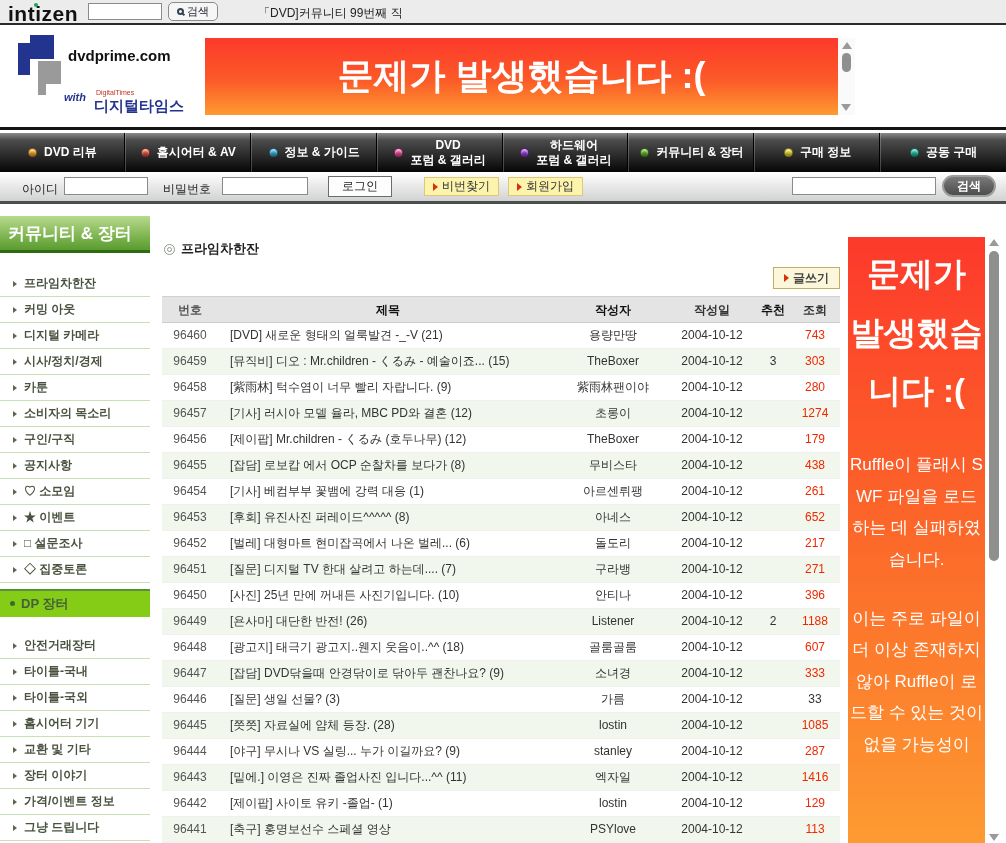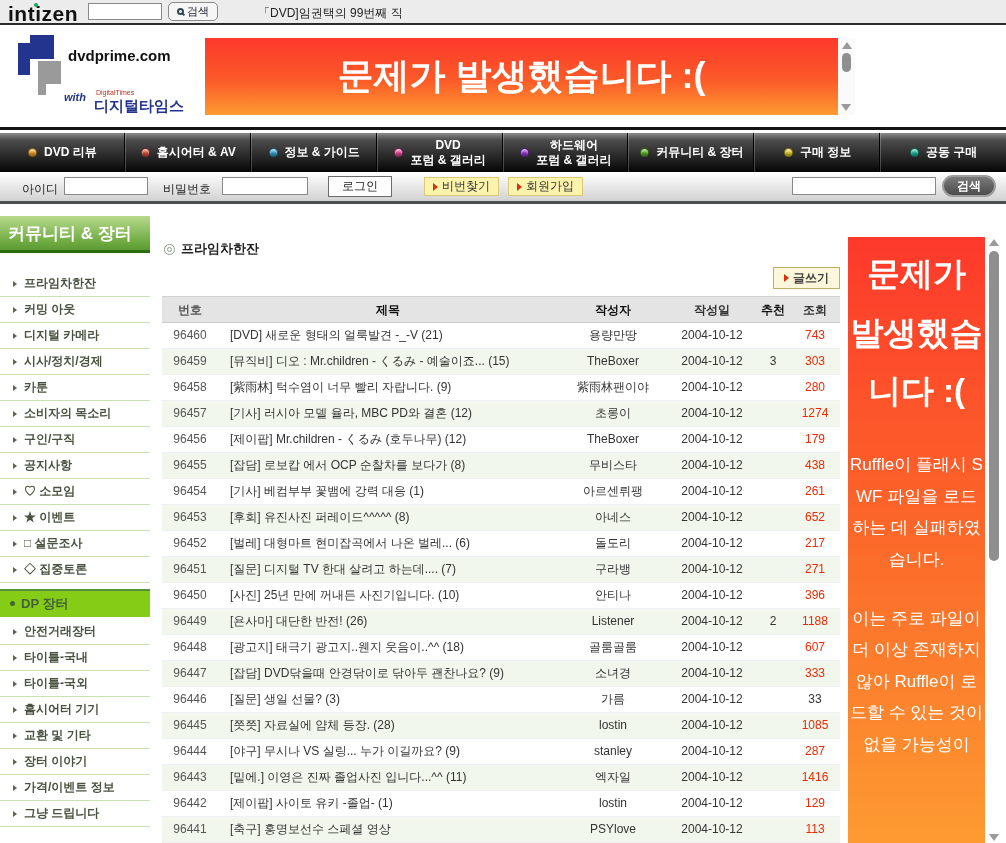--- a/index.html
+++ b/index.html
@@ -91,21 +91,21 @@
   .side-list { padding-top:18px; }
   .side-item { height:26px; line-height:25px; padding-left:13px; border-bottom:1px solid #c9e0b4;
                font-size:12px; font-weight:bold; color:#49523f; cursor:pointer; white-space:nowrap; }
   .side-arrow { width:0; height:0; border-left:4px solid #5c6650; border-top:3px solid transparent;
                 border-bottom:3px solid transparent; display:inline-block; margin-right:7px; }
   .side-market-header { margin-top:6px; height:28px; line-height:26px; padding-left:10px;
                         background:#84cc16; border-top:2px solid #55913a; font-size:13px;
                         font-weight:bold; color:#44603a; cursor:pointer; }
   .market-dot { display:inline-block; width:5px; height:5px; border-radius:50%;
                 background:#3f6b2a; margin-right:6px; vertical-align:2px; }
-  .side-list.market { padding-top:2px; }
+  .side-list.market { padding-top:16px; }
 
   
   .board { position:absolute; left:162px; top:0; width:678px; }
   .board-title { position:absolute; left:2px; top:36px; font-size:13px; font-weight:bold;
                  color:#222; display:flex; align-items:center; }
   .title-icon { display:inline-block; width:11px; height:11px; border:1px solid #8b9b8b;
                 border-radius:50%; position:relative; margin-right:6px; }
   .title-icon::after { content:""; position:absolute; inset:2px; border:1px solid #8b9b8b; border-radius:50%; }
   .write-btn { position:absolute; right:0; top:63px; height:22px; display:flex; align-items:center;
                background:#fcf7da; border:1px solid #bfae64; padding:0 10px; font-size:12px;
@@ -148,21 +148,21 @@
 <div class="screen">
 
   <div class="topbar">
     <div class="tz-logo">intizen</div>
     <span class="tz-dot"></span>
     <input class="tz-search" style="">
     <button class="tz-btn">
       <span class="mag-icon"></span>
       <span>검색</span>
     </button>
-    <div class="ticker">「DVD]임권택의 99번째 직</div>
+    <div class="ticker">「DVD]커뮤니티 99번째 직</div>
   </div>
 
   <div class="header">
     <div class="dp-logo">
       <svg width="52" height="64" viewBox="0 0 52 64">
         <rect x="14" y="2" width="24" height="24" fill="#23348f"></rect>
         <rect x="2" y="10" width="12" height="32" fill="#23348f"></rect>
         <rect x="22" y="28" width="23" height="23" fill="#9a9a9a"></rect>
         <rect x="22" y="28" width="8" height="34" fill="#9a9a9a"></rect>
       </svg>

